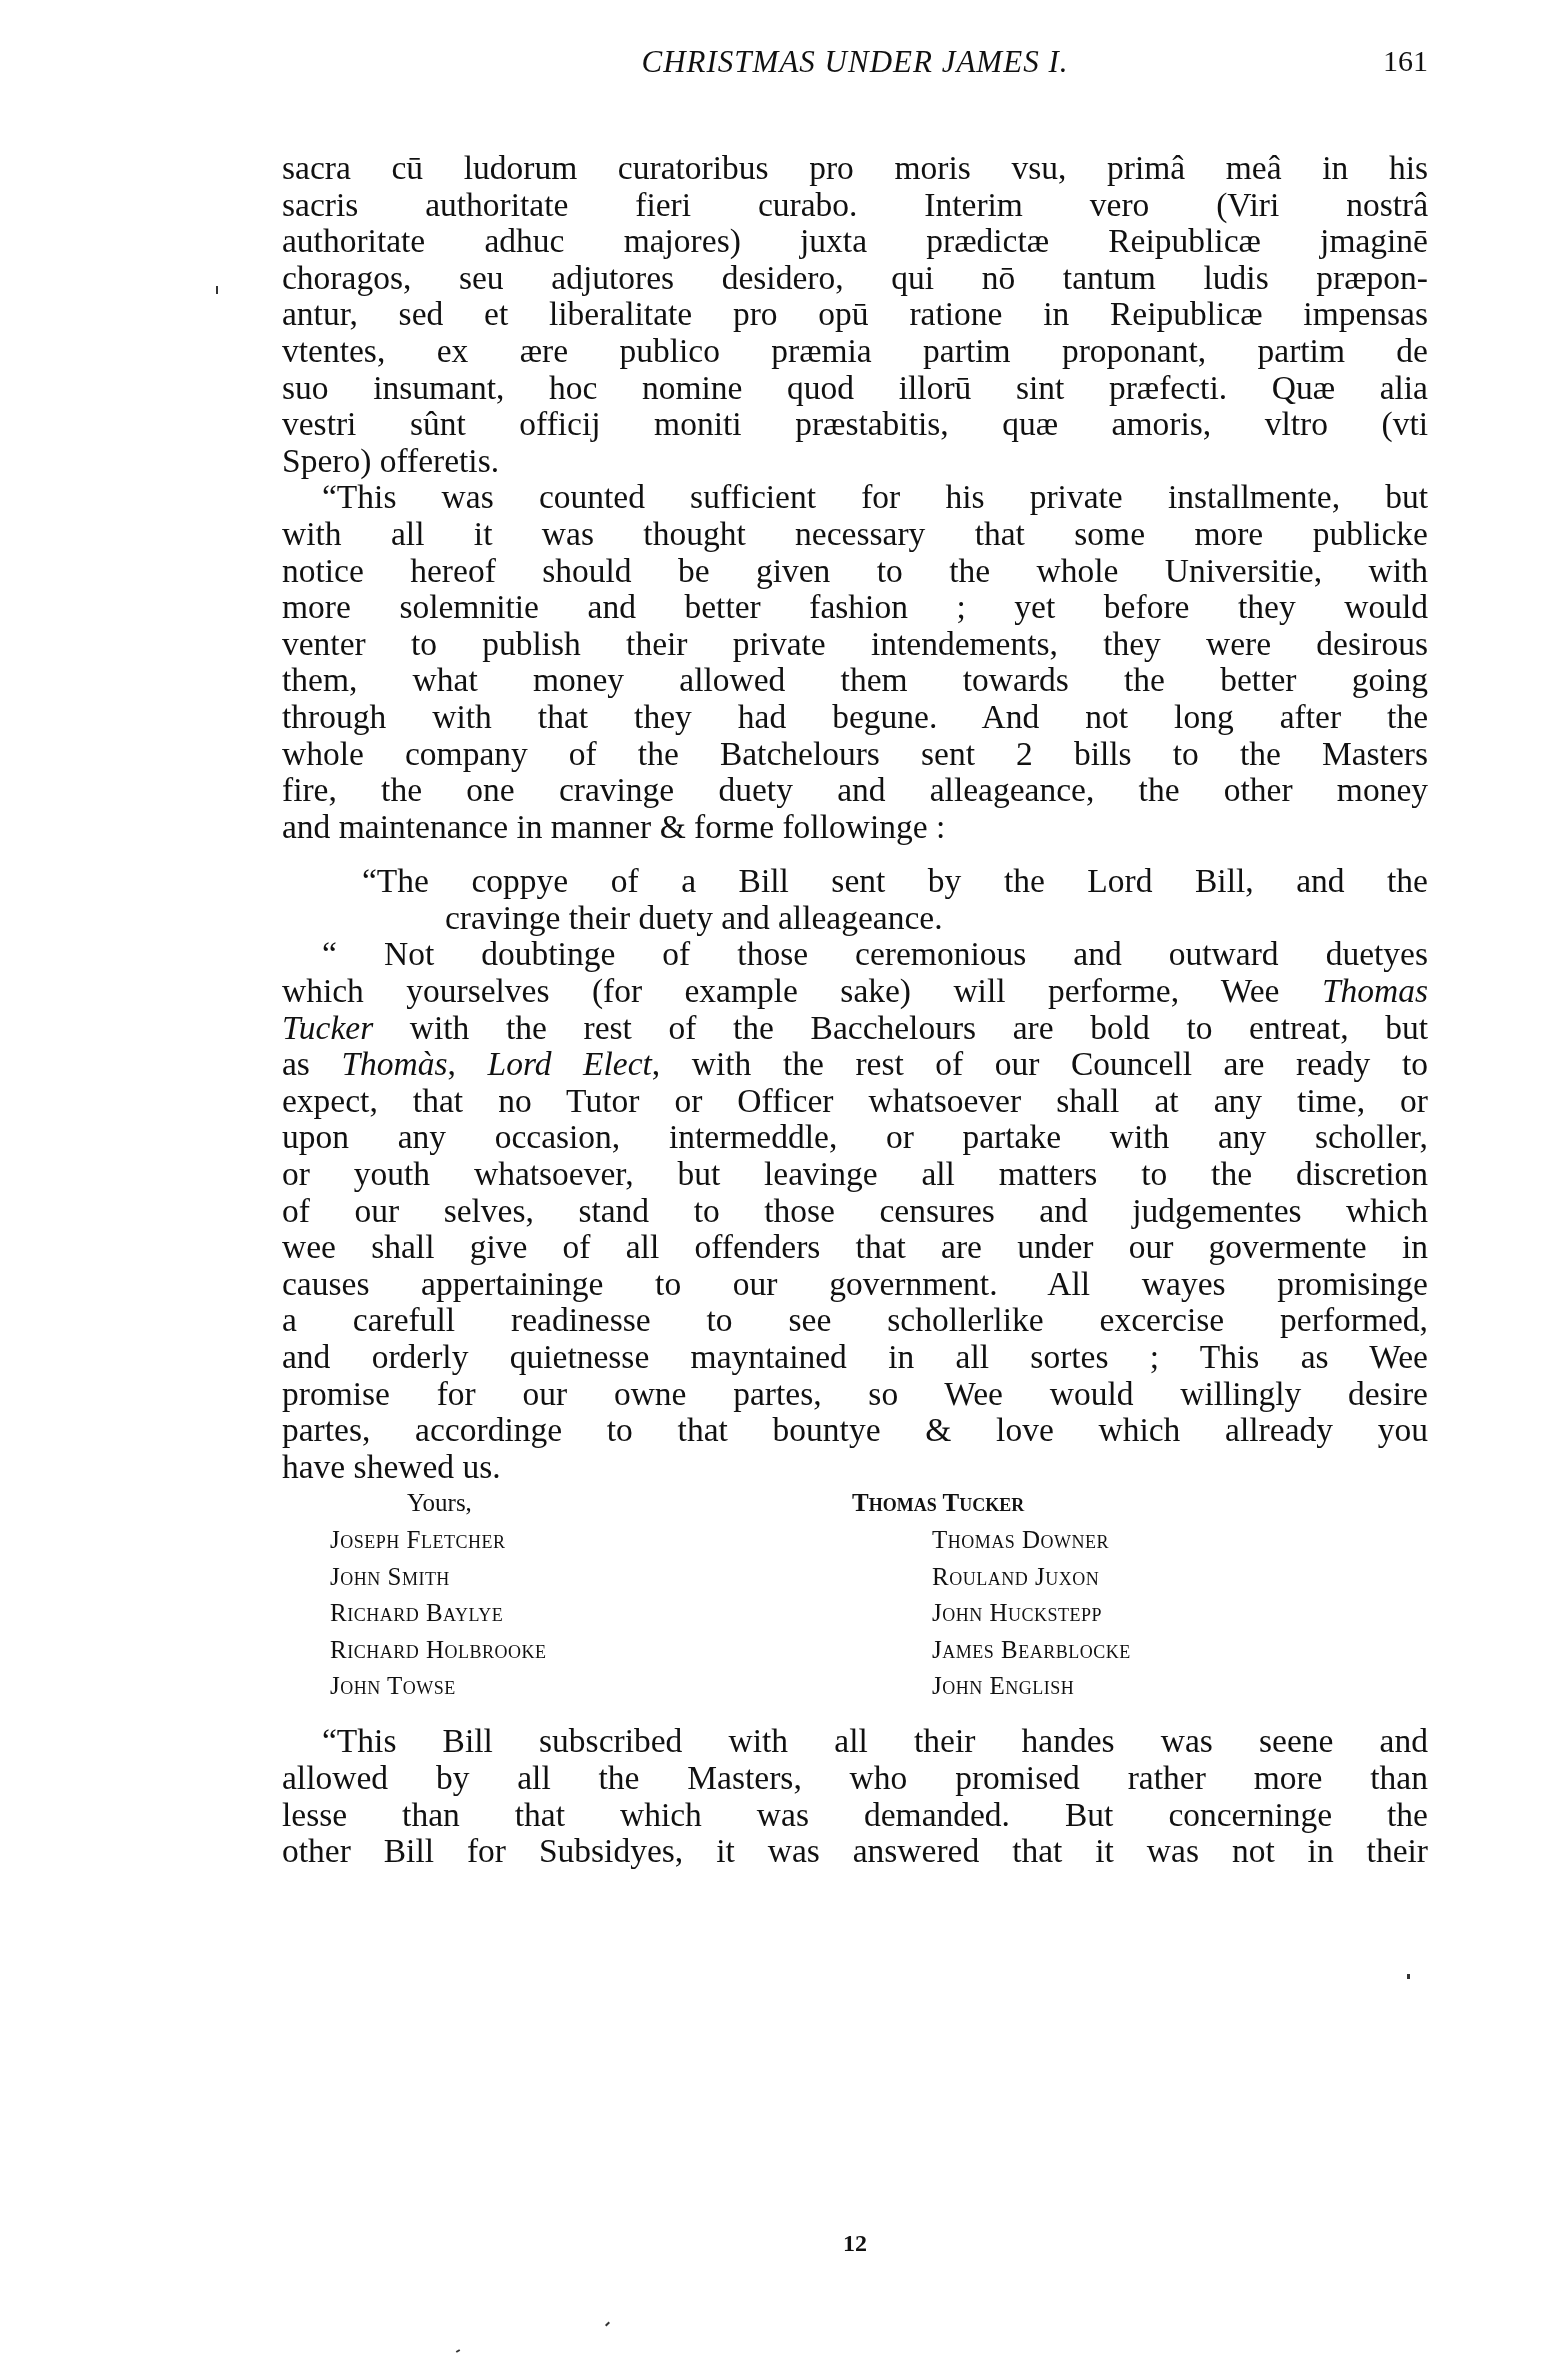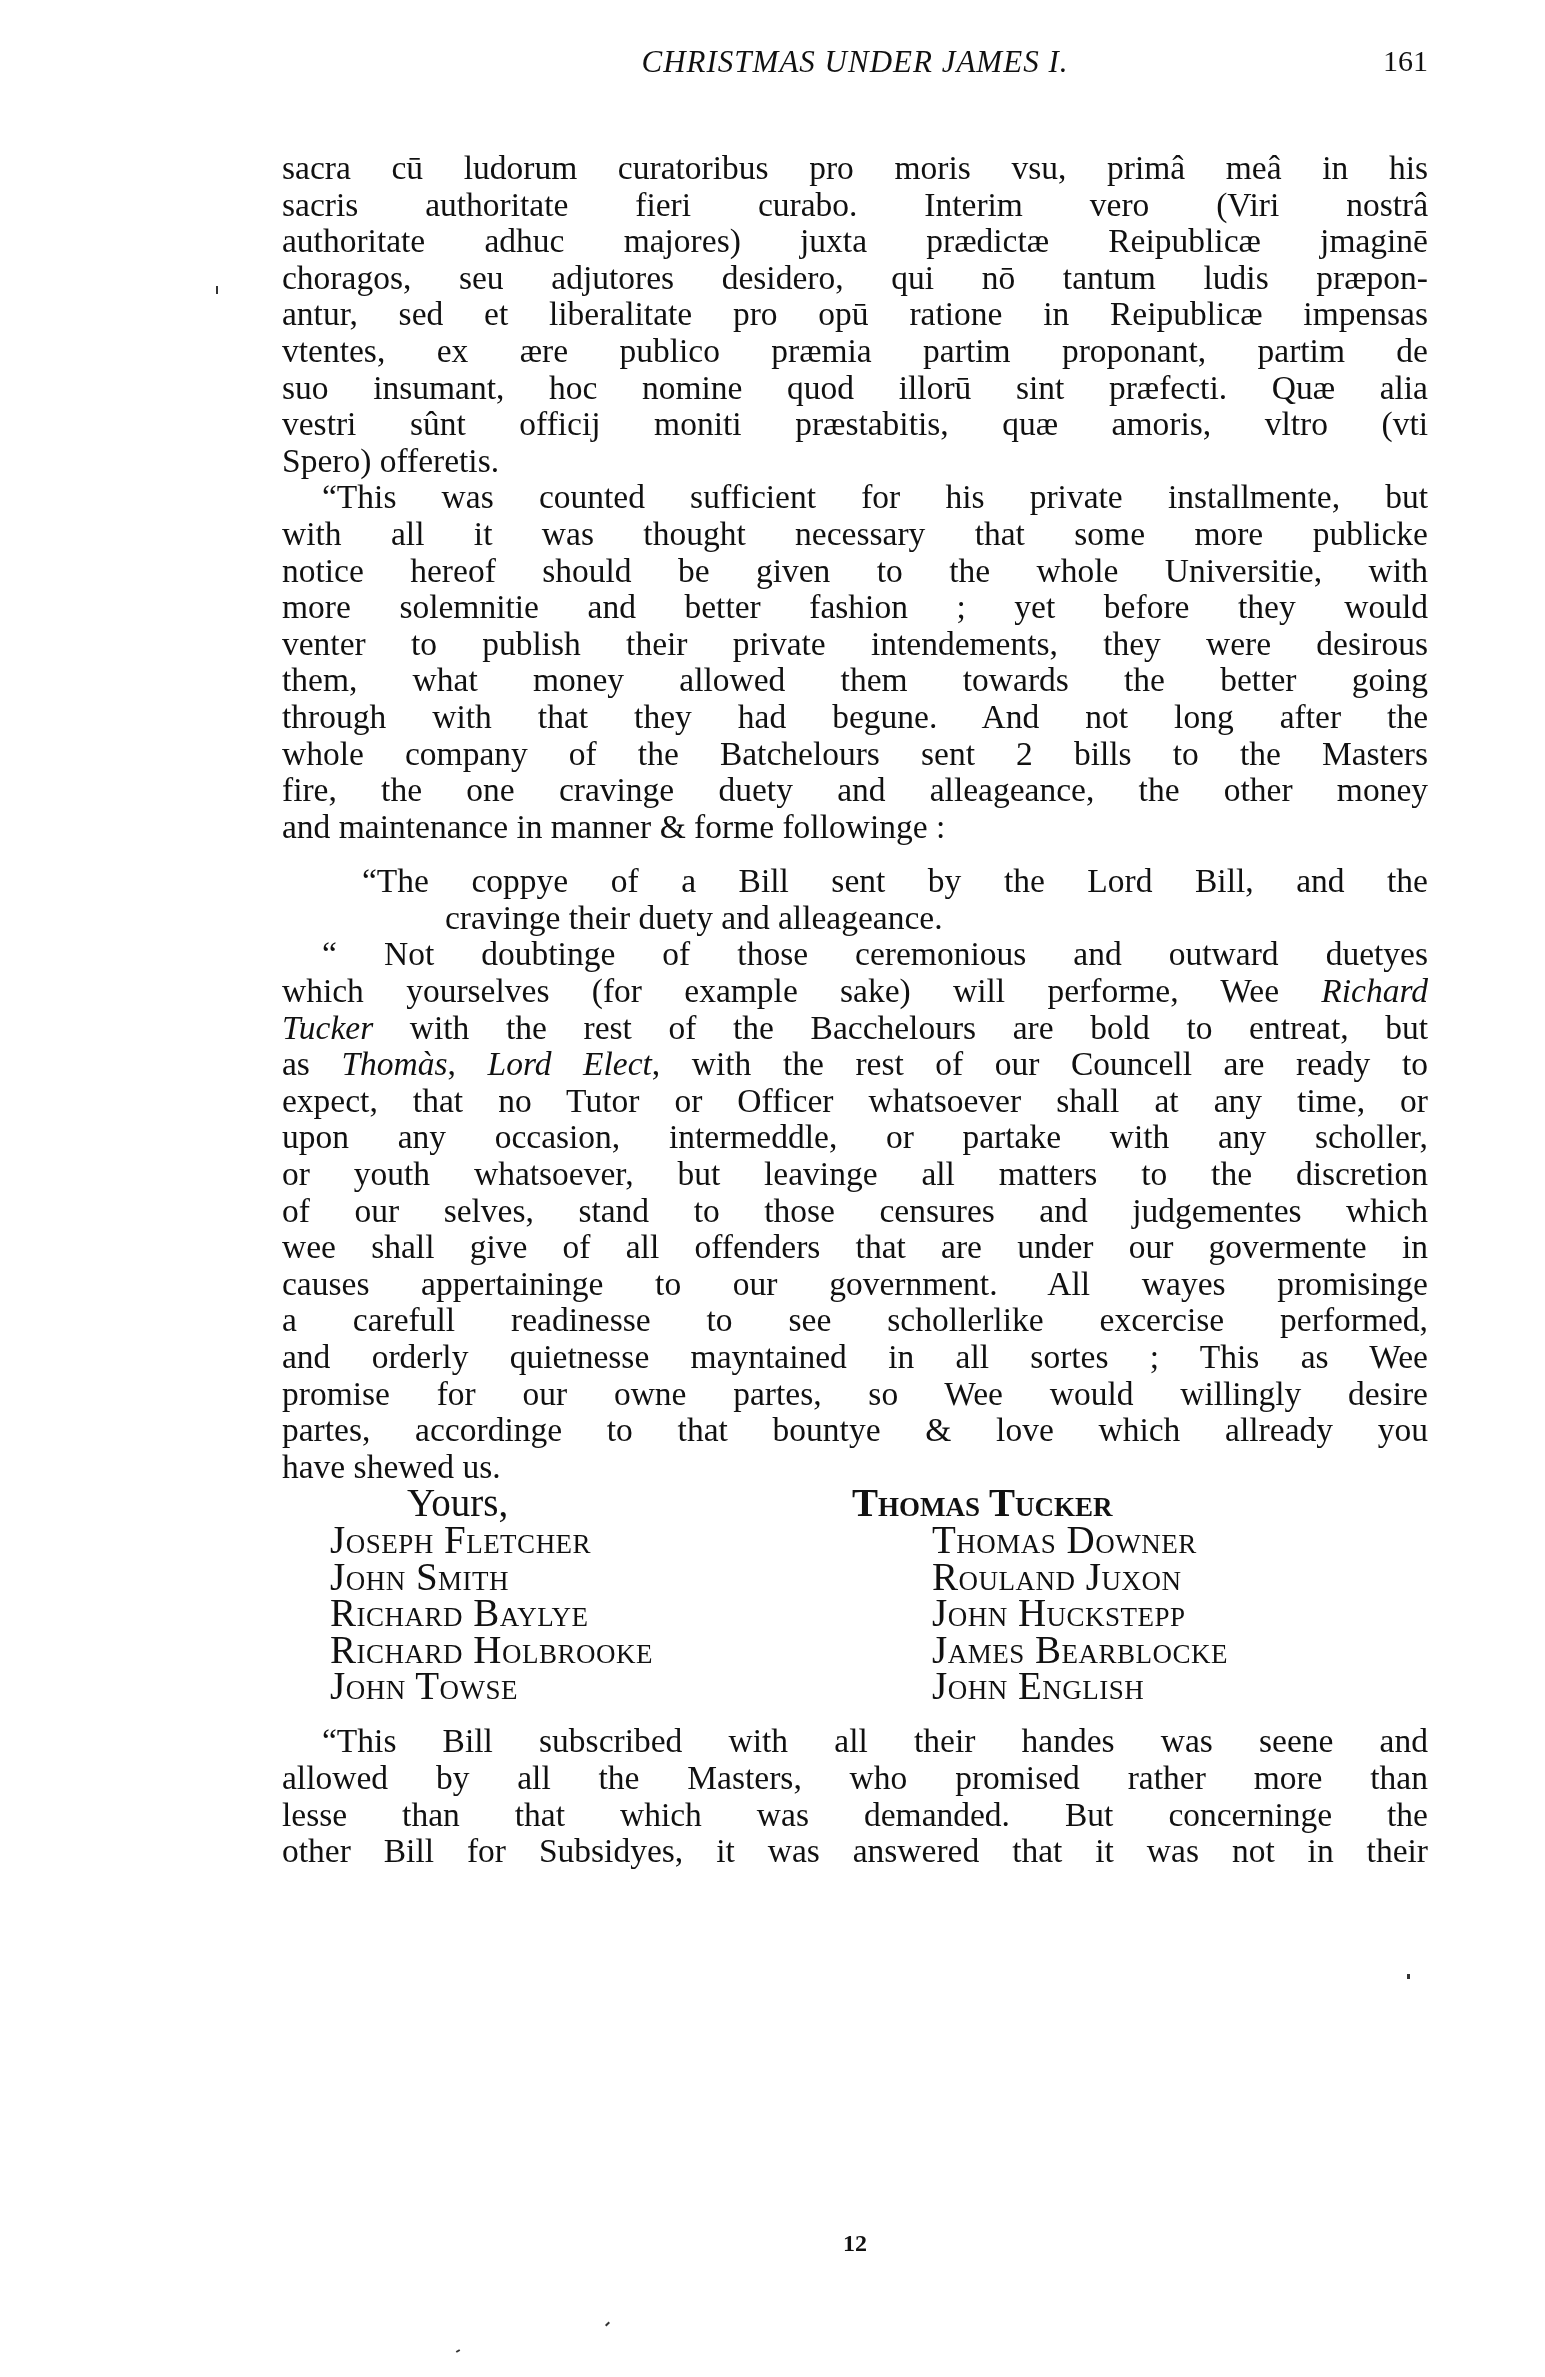--- a/index.html
+++ b/index.html
@@ -28,21 +28,21 @@
     }
     .line {
       display: block; white-space: nowrap; text-align: justify; text-align-last: justify;
       height: 36.6px;
     }
     .line.last { text-align-last: left; }
     .indent { padding-left: 40px; }
     .bq-first { padding-left: 80px; }
     .bq-cont { padding-left: 163px; }
     .sig {
-      position: relative; height: 220px; font-size: 39px; line-height: 36.6px;
+      position: relative; height: 220px; font-size: 25px; line-height: 36.6px;
     }
     .sig .yours { position: absolute; left: 125px; top: 0; }
     .sig .lead { position: absolute; left: 570px; top: 0; font-variant: small-caps; font-weight: bold; }
     .sig .colL { position: absolute; left: 48px; top: 36.6px; font-variant: small-caps; }
     .sig .colR { position: absolute; left: 650px; top: 36.6px; font-variant: small-caps; }
     .sig .name { display: block; height: 36.6px; white-space: nowrap; letter-spacing: 0.5px; }
     .gap { height: 18px; }
     .signature-mark {
       position: absolute; top: 2230px; left: 0; width: 1146px; text-align: center;
       font-size: 24px; font-weight: bold;
@@ -89,21 +89,21 @@
 
     <div class="gap"></div>
 
     <div>
       <span class="line bq-first">“The coppye of a Bill sent by the Lord Bill, and the</span>
       <span class="line bq-cont last">cravinge their duety and alleageance.</span>
     </div>
 
     <div>
       <span class="line indent">“ Not doubtinge of those ceremonious and outward duetyes</span>
-      <span class="line"><span>which yourselves (for example sake) will performe, Wee </span><i>Richard</i></span>
+      <span class="line"><span>which yourselves (for example sake) will performe, Wee </span><i>Thomas</i></span>
       <span class="line"><i>Tucker</i><span> with the rest of the Bacchelours are bold to entreat, but</span></span>
       <span class="line"><span>as </span><i>Thomàs</i><span>, </span><i>Lord Elect</i><span>, with the rest of our Councell are ready to</span></span>
       <span class="line">expect, that no Tutor or Officer whatsoever shall at any time, or</span>
       <span class="line">upon any occasion, intermeddle, or partake with any scholler,</span>
       <span class="line">or youth whatsoever, but leavinge all matters to the discretion</span>
       <span class="line">of our selves, stand to those censures and judgementes which</span>
       <span class="line">wee shall give of all offenders that are under our govermente in</span>
       <span class="line">causes appertaininge to our government.  All wayes promisinge</span>
       <span class="line">a carefull readinesse to see schollerlike excercise performed,</span>
       <span class="line">and orderly quietnesse mayntained in all sortes ; This as Wee</span>

